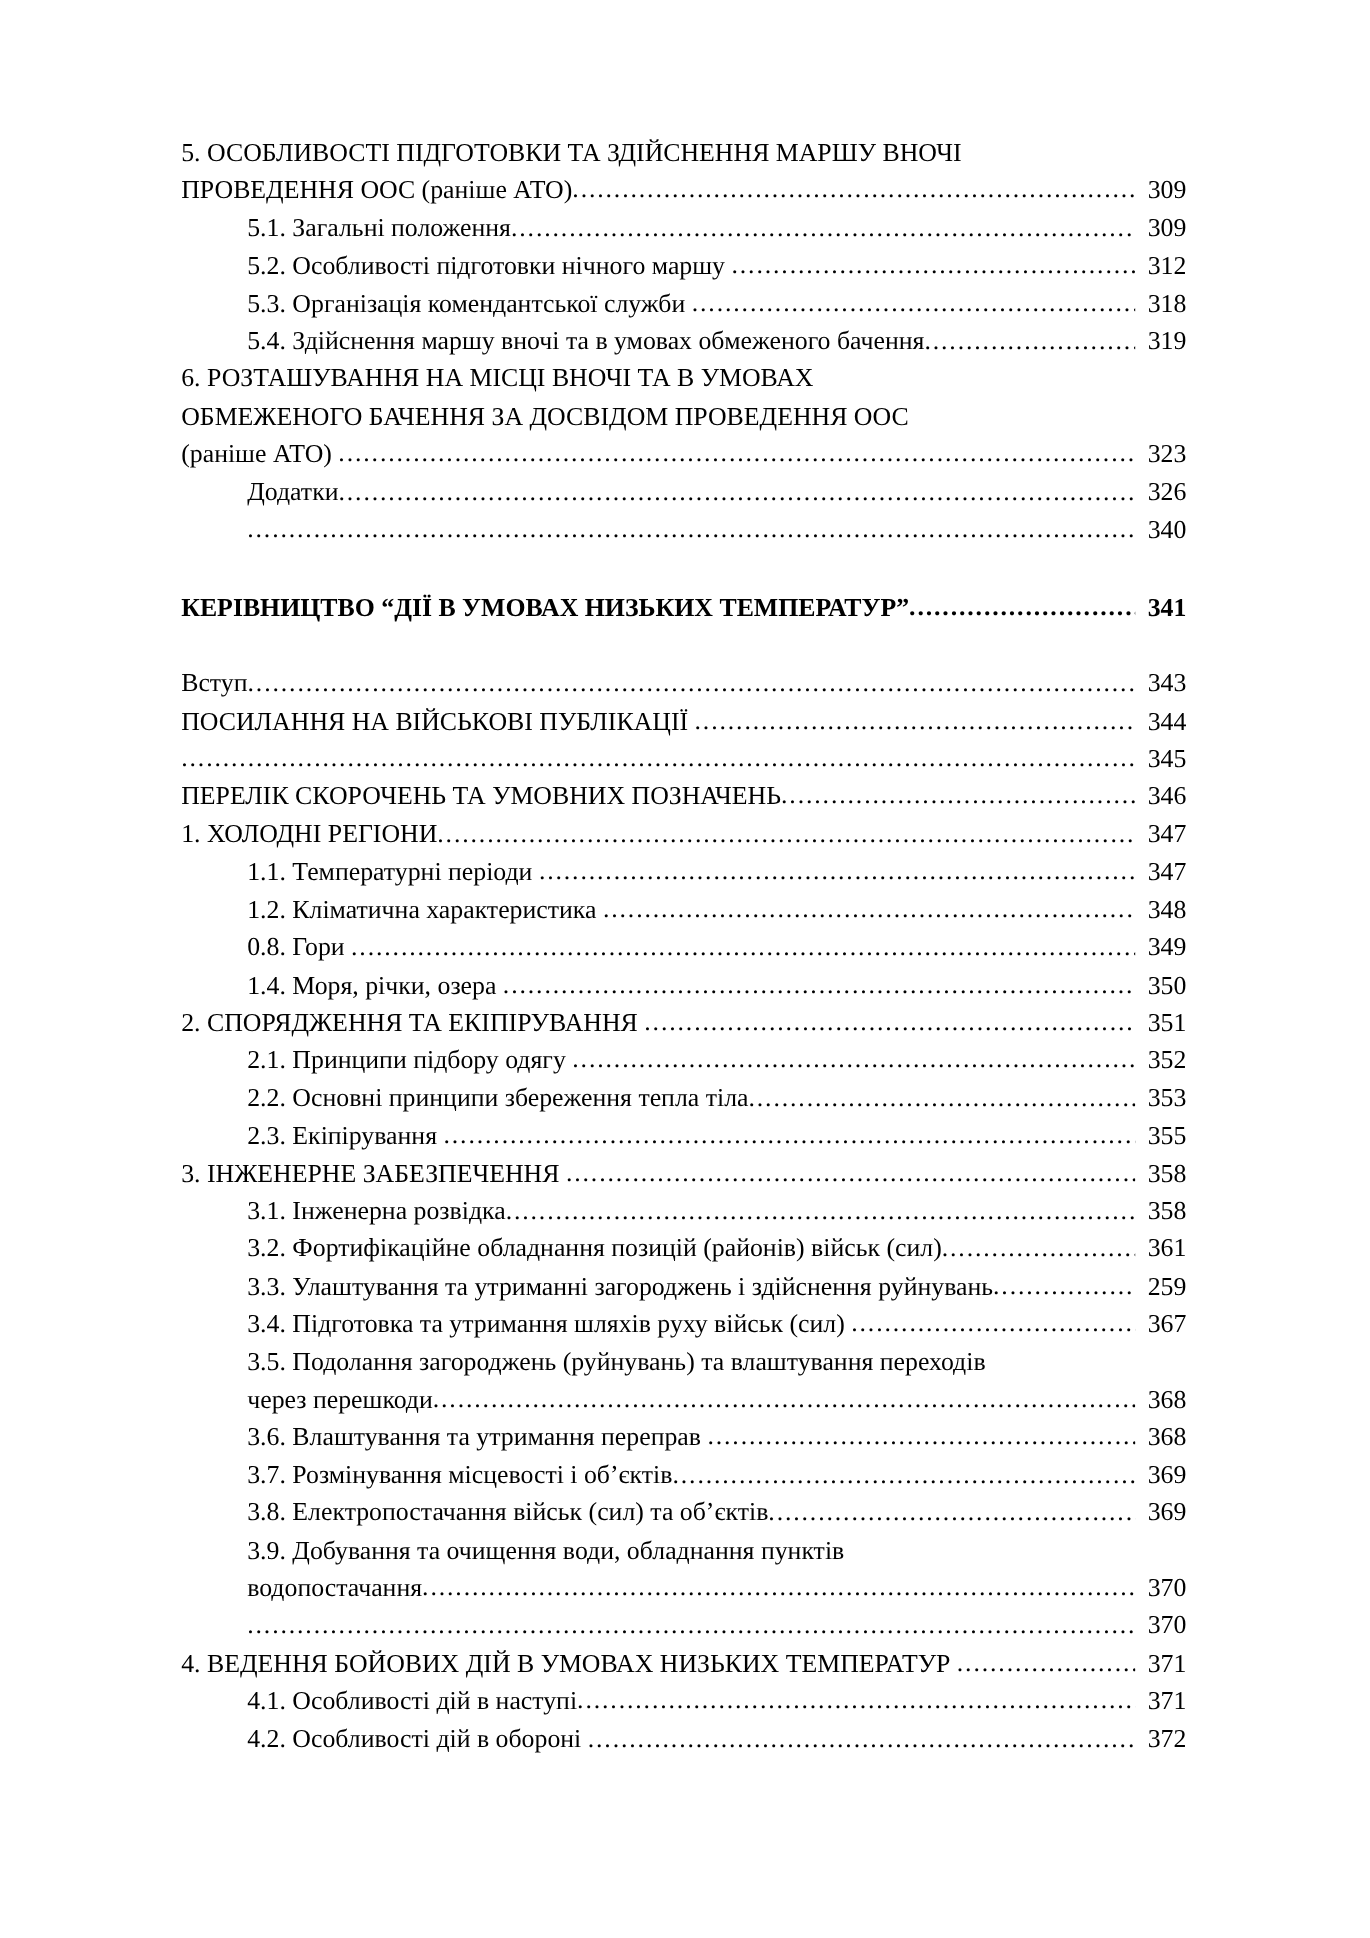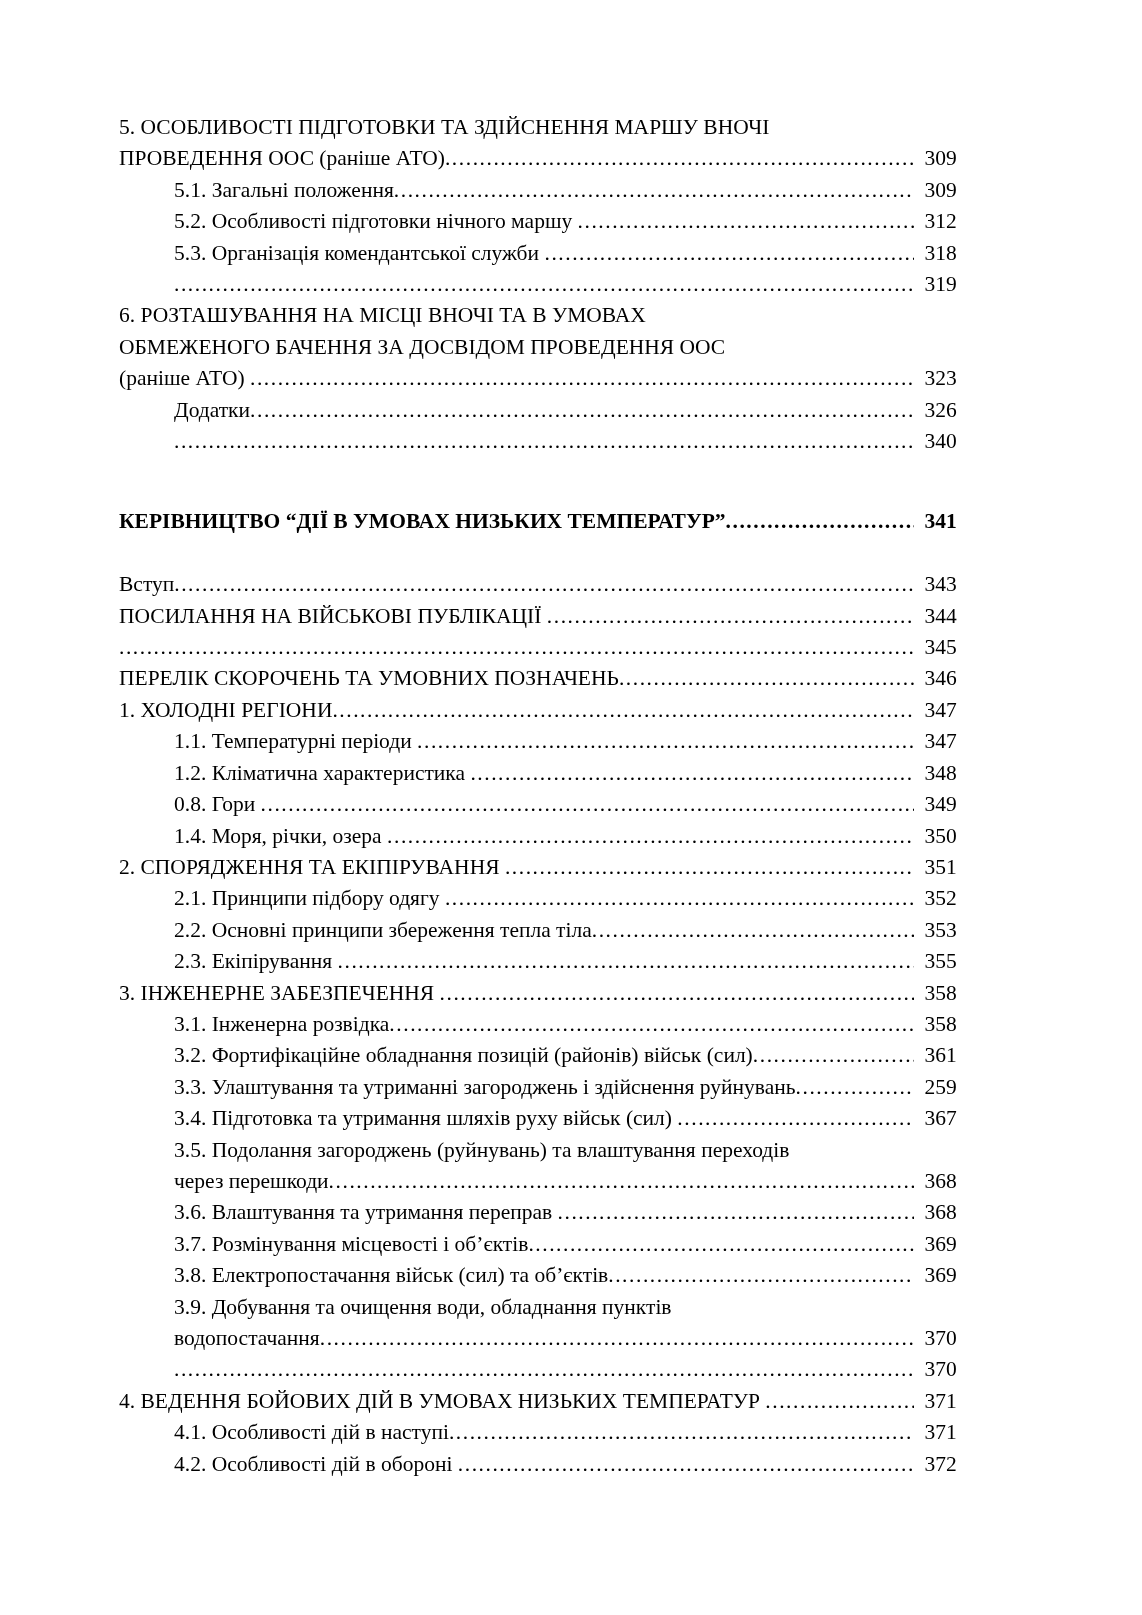--- a/index.html
+++ b/index.html
@@ -14,21 +14,21 @@
   .page {
     position: relative;
     width: 1142px;
     height: 1615px;
     background: #ffffff;
     overflow: hidden;
     box-sizing: border-box;
   }
   .toc {
     position: absolute;
-    left: 119px;
+    left: 151px;
     top: 112px;
     width: 845px;
   }
   .toc-entry {
     font-size: 21.5px;
     line-height: 31.4px;
     margin: 0;
     padding: 0;
   }
   
@@ -63,21 +63,21 @@
     white-space: pre;
   }
   .lvl1 { margin-left: 0; }
   .lvl2 { margin-left: 55px; }
   .lvl2 .row, .lvl2 .plainline { }
   .lvl2 .row { width: 790px; }
   .lvl1 .row { width: 845px; }
 
   .bold .txt, .bold .pageno, .bold .leader, .bold .plainline { font-weight: bold; }
 
-  .gap-before { margin-top: 49px; }
+  .gap-before { margin-top: 34px; }
   .gap-after { margin-bottom: 31.4px; }
 </style>
 </head>
 <body>
 
 <div class="page">
   <div class="toc" id="toc-root">
       <div class="toc-entry lvl1">
         <div class="plainline">5. ОСОБЛИВОСТІ ПІДГОТОВКИ ТА ЗДІЙСНЕННЯ МАРШУ ВНОЧІ</div>
         <div class="row">
@@ -102,20 +102,21 @@
       </div>
       <div class="toc-entry lvl2">
         <div class="row">
           <span class="txt">5.3. Організація комендантської служби </span>
           <span class="leader" aria-hidden="true">...........................................................................................................................................................................................................................</span>
           <span class="pageno">318</span>
         </div>
       </div>
       <div class="toc-entry lvl2">
         <div class="row">
+          <span class="txt">5.4. Здійснення маршу вночі та в умовах обмеженого бачення</span>
           <span class="leader" aria-hidden="true">...........................................................................................................................................................................................................................</span>
           <span class="pageno">319</span>
         </div>
       </div>
       <div class="toc-entry lvl1">
         <div class="plainline">6. РОЗТАШУВАННЯ НА МІСЦІ ВНОЧІ ТА В УМОВАХ</div>
         <div class="plainline">ОБМЕЖЕНОГО БАЧЕННЯ ЗА ДОСВІДОМ ПРОВЕДЕННЯ ООС</div>
         <div class="row">
           <span class="txt">(раніше АТО) </span>
           <span class="leader" aria-hidden="true">...........................................................................................................................................................................................................................</span>

